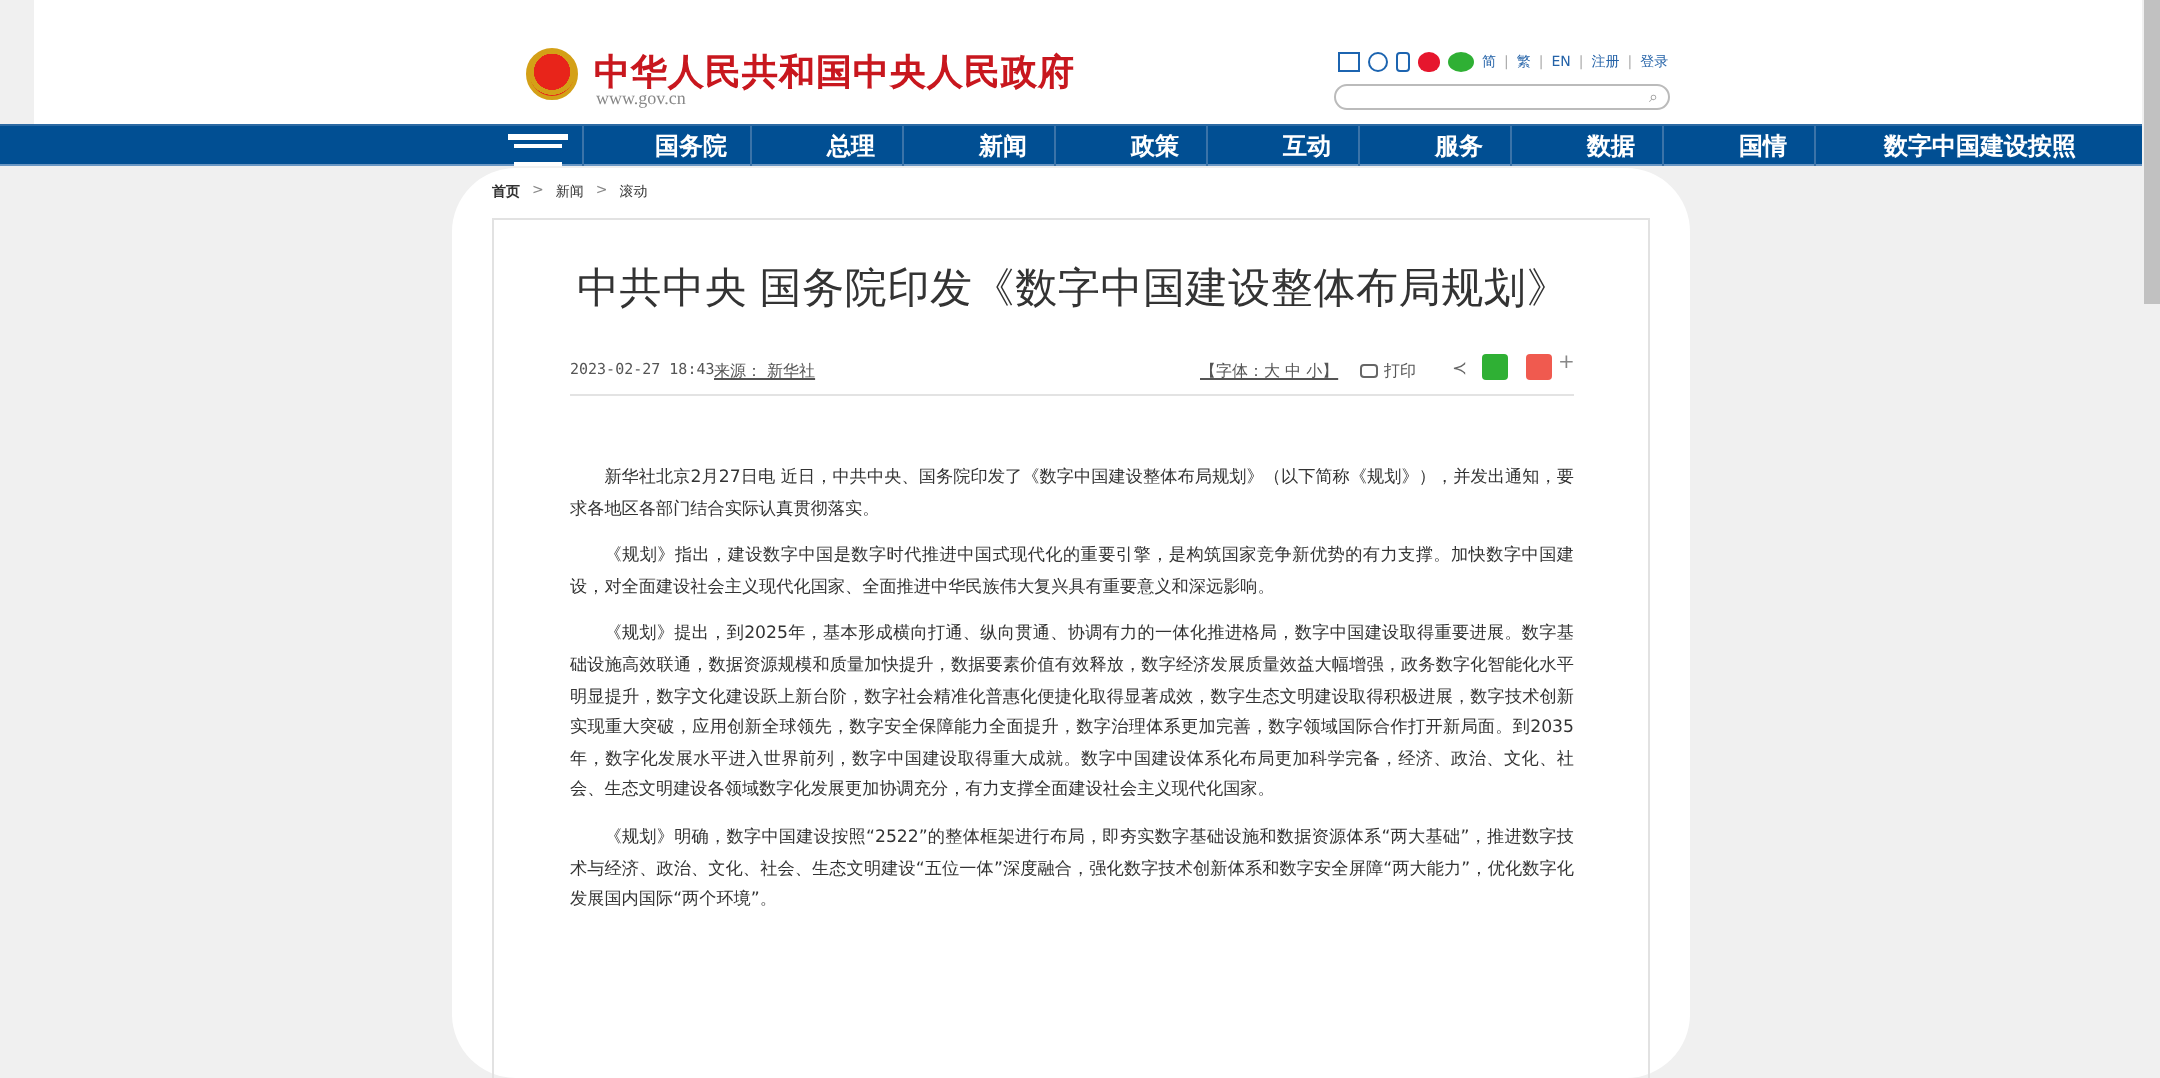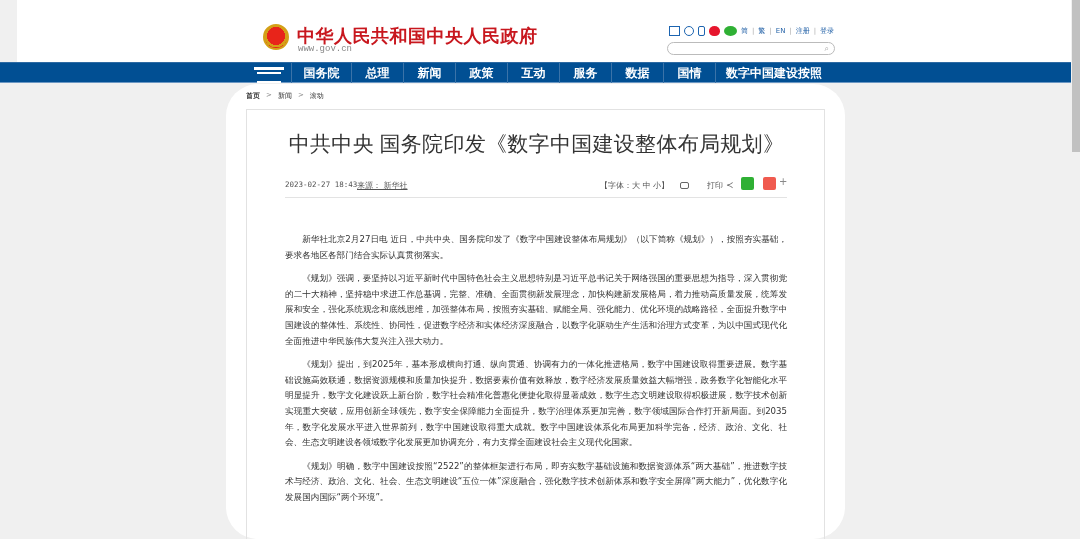--- a/index.html
+++ b/index.html
@@ -2,51 +2,51 @@
 <html><head>
 <meta charset="utf-8">
 <style>
   * { margin:0; padding:0; box-sizing:border-box; }
   html, body { width:1080px; height:539px; overflow:hidden; }
   body { background:#f0f0f0; font-family:"DejaVu Sans", "Liberation Sans", sans-serif; color:#333; position:relative; }
   .topbar { position:absolute; left:17px; top:0; width:1071px; height:62px; background:#fff; }
   .logo { position:absolute; left:246px; top:24px; width:26px; height:30px; }
   .emblem { width:26px; height:26px; border-radius:50%; background:radial-gradient(circle at 50% 45%, #e8241a 0 55%, #d4a017 56% 70%, #e8241a 71%); border:2px solid #d4a017; }
   .site-title { position:absolute; left:280px; top:24px; font-size:18px; font-weight:bold; color:#c8171e; letter-spacing:0.5px; font-family:"DejaVu Sans", sans-serif; }
-  .site-url { position:absolute; left:281px; top:44px; font-size:9px; color:#888; font-family:Liberation Mono, monospace; }
+  .site-url { position:absolute; left:281px; top:44px; font-size:9px; color:#888; font-family:Liberation Serif, serif; }
   .tools { position:absolute; left:652px; top:26px; display:flex; align-items:center; gap:4px; font-size:7px; color:#2563a8; }
   .tools .ico { display:inline-block; width:11px; height:10px; }
   .ico-mail { border:1.5px solid #1c64b0; }
   .ico-msg { border:1.5px solid #1c64b0; border-radius:50%; width:10px !important; }
   .ico-phone { border:1.5px solid #1c64b0; border-radius:2px; width:7px !important; }
   .ico-weibo { background:#e6162d; border-radius:50% 50% 45% 45%; }
   .ico-wechat { background:#2fb034; border-radius:50%; width:13px !important; }
   .tools .sep { color:#aaa; }
   .search { position:absolute; left:650px; top:42px; width:168px; height:13px; border:1px solid #bbb; border-radius:7px; background:#fff; }
   .search-icon { position:absolute; right:5px; top:1px; font-size:8px; color:#999; }
   .nav { position:absolute; left:0; top:62px; width:1071px; height:21px; background:#014f93; border-top:1px solid #2d6aa3; border-bottom:1px solid #6b97c3; }
-  .nav-inner { position:absolute; left:246px; top:0; height:20px; display:flex; }
+  .nav-inner { position:absolute; left:246px; top:0; height:20px; display:flex;gap:24px; }
   .nav-home { width:46px; height:20px; display:flex; align-items:center; justify-content:center; border-right:1px solid #3b73a8; }
   .temple { width:30px; height:12px; position:relative; }
   .temple:before { content:""; position:absolute; left:0; top:0; width:30px; height:3px; background:#fff; }
   .temple:after { content:""; position:absolute; left:3px; top:5px; width:24px; height:7px; border-top:2px solid #fff; border-bottom:2px solid #fff; }
   .nav-item { height:20px; padding:0 16px; display:flex; align-items:center; color:#fff; font-size:12px; font-weight:bold; border-right:1px solid #3b73a8; }
   .nav-item.w1 { width:60px; justify-content:center; padding:0; }
   .nav-item.w2 { width:52px; justify-content:center; padding:0; }
   .nav-item.last { border-right:none; padding:0 10px; }
   .page { position:absolute; left:226px; top:84px; width:619px; height:455px; background:#fff;border-radius:32px; }
   .crumb { position:absolute; left:20px; top:7px; font-size:7px; color:#333; display:flex; gap:6px; }
   .crumb .sep { color:#888; }
   .card { position:absolute; left:20px; top:25px; width:579px; height:440px; border:1px solid #e2e2e2; border-bottom:none; }
-  .title { position:absolute; left:0; top:20px; width:579px; text-align:center; font-size:21px; color:#333; font-family:Liberation Serif, serif; letter-spacing:0.3px; }
+  .title { position:absolute; left:0; top:20px; width:579px; text-align:center; font-size:21px; color:#333; font-family:Liberation Sans, sans-serif; letter-spacing:0.3px; }
   .meta { position:absolute; left:38px; top:70px; width:502px; height:18px; font-size:8px; color:#555; border-bottom:1px solid #e3e3e3;text-align:center; }
   .meta .date { position:absolute; left:0; top:0; font-family:"DejaVu Sans Mono", monospace; font-size:7.5px; }
   .meta .source { position:absolute; left:72px; top:0;text-decoration:underline; }
-  .meta .fontsize { position:absolute; left:315px; top:0; }
-  .meta .print { position:absolute; left:395px; top:0; display:flex; gap:18px; align-items:center; }
+  .meta .fontsize { position:absolute; left:315px; top:0;text-decoration:underline; }
+  .meta .print { position:absolute; left:395px; top:0; display:flex; gap:3px; align-items:center; }
   .print-icon { width:9px; height:7px; border:1.5px solid #666; border-radius:2px; display:inline-block; }
   .share-icon { position:absolute; left:441px; top:0; font-size:9px; color:#666; }
   .wechat-btn { position:absolute; left:456px; top:-3px; width:13px; height:13px; background:#2fb034; border-radius:2px; }
   .weibo-btn { position:absolute; left:478px; top:-3px; width:13px; height:13px; background:#f05a4f; border-radius:2px; }
   .plus { position:absolute; left:494px; top:-4px; font-size:10px; color:#888; }
   .body-text { position:absolute; left:38px; top:122px; width:502px; font-size:8.6px; line-height:15.6px; color:#333; }
   .body-text p { text-indent:2em; margin-bottom:8px; text-align:justify; }
   .scrollbar { position:absolute; left:1071px; top:0; width:9px; height:539px; background:#f0f0f0; }
   .thumb { position:absolute; left:1px; top:0; width:8px; height:152px; background:#c1c1c1; }
 </style>
@@ -115,22 +115,22 @@
       <span class="print">
         <span class="print-icon"></span>
         <span>打印</span>
       </span>
       <span class="share-icon">≺</span>
       <span class="wechat-btn"></span>
       <span class="weibo-btn"></span>
       <span class="plus">+</span>
     </div>
     <div class="body-text">
-      <p>新华社北京2月27日电 近日，中共中央、国务院印发了《数字中国建设整体布局规划》（以下简称《规划》），按照夯实基础，要求各地区各部门结合实际认真贯彻落实。</p>
-      <p>《规划》强调，要坚持以习近平新时代中国特色社会主义思想特别是习近平总书记关于网络强国的重要思想为指导，深入贯彻党的二十大精神，坚持稳中求进工作总基调，完整、准确、全面贯彻新发展理念，加快构建新发展格局，着力推动高质量发展，统筹发展和安全，强化系统观念和底线思维，加强整体布局，按照夯实基础、赋能全局、强化能力、优化环境的战略路径，全面提升数字中国建设的整体性、系统性、协同性，促进数字经济和实体经济深度融合，以数字化驱动生产生活和治理方式变革，为以中国式现代化全面推进中华民族伟大复兴注入强大动力。</p>
+      <p>新华社北京2月27日电 近日，中共中央、国务院印发了《数字中国建设整体布局规划》（以下简称《规划》），并发出通知，要求各地区各部门结合实际认真贯彻落实。</p>
+      <p>《规划》指出，建设数字中国是数字时代推进中国式现代化的重要引擎，是构筑国家竞争新优势的有力支撑。加快数字中国建设，对全面建设社会主义现代化国家、全面推进中华民族伟大复兴具有重要意义和深远影响。</p>
       <p>《规划》提出，到2025年，基本形成横向打通、纵向贯通、协调有力的一体化推进格局，数字中国建设取得重要进展。数字基础设施高效联通，数据资源规模和质量加快提升，数据要素价值有效释放，数字经济发展质量效益大幅增强，政务数字化智能化水平明显提升，数字文化建设跃上新台阶，数字社会精准化普惠化便捷化取得显著成效，数字生态文明建设取得积极进展，数字技术创新实现重大突破，应用创新全球领先，数字安全保障能力全面提升，数字治理体系更加完善，数字领域国际合作打开新局面。到2035年，数字化发展水平进入世界前列，数字中国建设取得重大成就。数字中国建设体系化布局更加科学完备，经济、政治、文化、社会、生态文明建设各领域数字化发展更加协调充分，有力支撑全面建设社会主义现代化国家。</p>
       <p>《规划》明确，数字中国建设按照“2522”的整体框架进行布局，即夯实数字基础设施和数据资源体系“两大基础”，推进数字技术与经济、政治、文化、社会、生态文明建设“五位一体”深度融合，强化数字技术创新体系和数字安全屏障“两大能力”，优化数字化发展国内国际“两个环境”。</p>
     </div>
   </div>
 </div>
 
 <div class="scrollbar">
   <div class="thumb"></div>
 </div>
 

